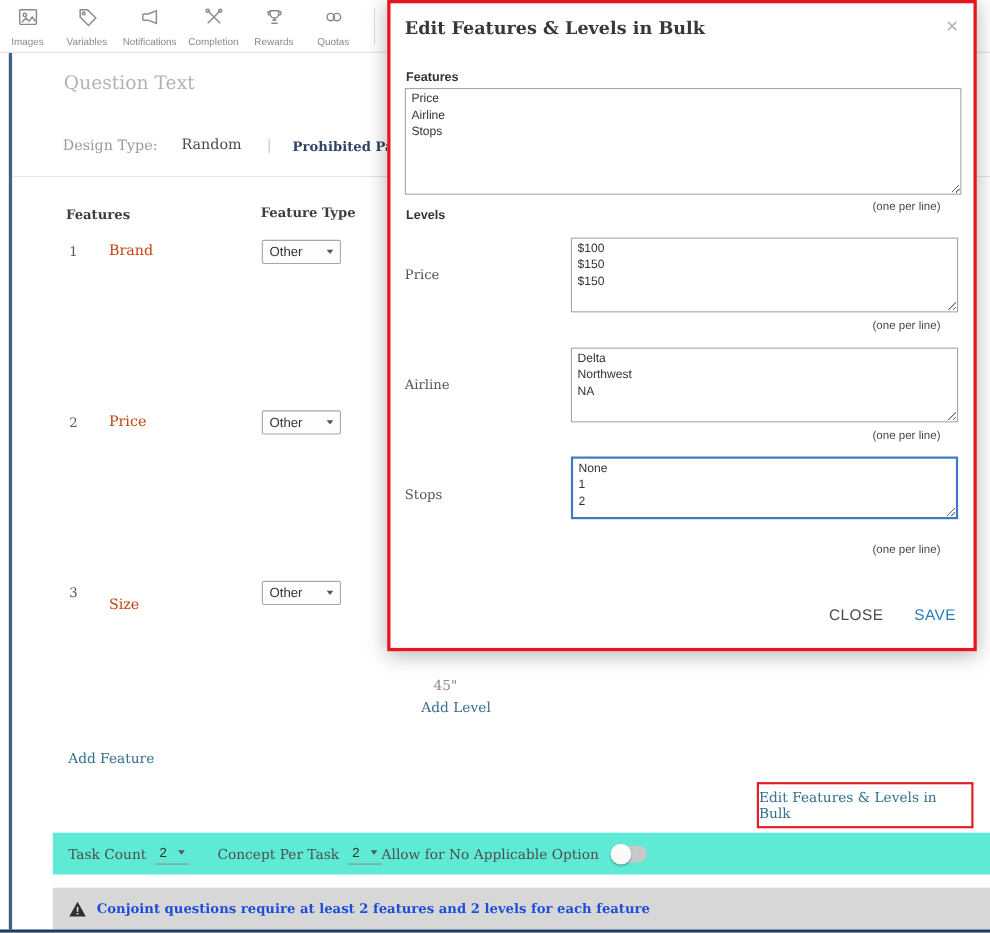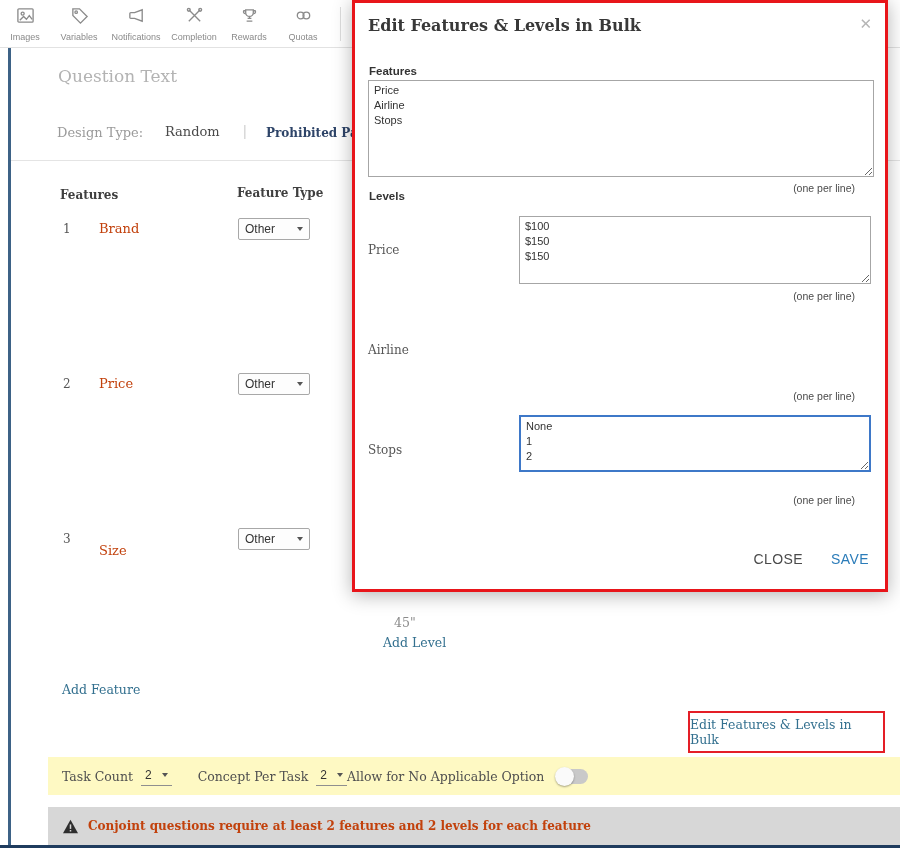--- a/index.html
+++ b/index.html
@@ -33,34 +33,34 @@
              padding:0 6px; font-size:12px; color:#333; cursor:pointer; }
   .caret { width:0; height:0; border-left:3.5px solid transparent; border-right:3.5px solid transparent;
            border-top:4.5px solid #555; }
   .level-value { position:absolute; left:394px; top:615px; font-family:"DejaVu Serif", serif; font-size:12.5px; color:#8a8a8a; }
   .link { font-family:"DejaVu Serif", serif; font-size:12.5px; color:#33708f; cursor:pointer; }
   .add-level   { position:absolute; left:383px; top:635px;text-align:center; }
   .add-feature { position:absolute; left:62px;  top:682px; }
   .bulk-btn { position:absolute; left:688px; top:711px; width:197px; height:42px; background:#fff;
               border:2px solid #e41e26; display:flex; align-items:center; justify-content:center; cursor:pointer; }
   
-  .settings-bar { position:absolute; left:48px; right:0; top:757px; height:38px; background:#fef9c3;
+  .settings-bar { position:absolute; left:48px; right:0; top:757px; height:38px; background:#5eead4;
                   display:flex; align-items:center; padding-left:14px;
                   font-family:"DejaVu Serif", serif; font-size:12.5px; color:#4f4f4f; }
   .mini-select { display:inline-flex; align-items:center; gap:10px; margin-left:8px; padding:2px 4px 3px;
                  border-bottom:1px solid #8f8f8f; font-family:"Liberation Sans", sans-serif;
                  font-size:12px; color:#333; cursor:pointer; }
   .toggle { width:32px; height:15px; border-radius:8px; background:#c9c9c9; position:relative;
             margin-left:12px; cursor:pointer; }
   .toggle .knob { position:absolute; left:-1px; top:-2px; width:19px; height:19px; border-radius:50%;
             background:#fafafa; box-shadow:0 1px 2px rgba(0,0,0,.35); }
   
   .warn-bar { position:absolute; left:48px; right:0; top:807px; height:38px; background:#d7d7d7;
               display:flex; align-items:center; padding-left:14px; gap:9px;
-              font-family:"DejaVu Serif", serif; font-size:12px; font-weight:bold; color:#c2410c; }
+              font-family:"DejaVu Serif", serif; font-size:12px; font-weight:bold; color:#1d4ed8; }
   .bottom-bar { position:absolute; left:0; right:0; bottom:0; height:3px; background:#1f3c5e; }
   
   .modal { position:absolute; left:352px; top:0; width:536px; height:592px; background:#fff;
            border:3px solid #e8151a; box-shadow:0 3px 18px rgba(0,0,0,.3); z-index:10; }
   .modal-title { position:absolute; left:13px; top:13px; font-family:"DejaVu Serif", serif;
            font-size:16px; font-weight:bold; color:#383838; }
   .modal-close { position:absolute; right:13px; top:12px; font-size:15px; color:#b5b5b5; cursor:pointer; }
   .m-label { position:absolute; font-size:11.5px; font-weight:bold; color:#333; }
   .m-row-label { position:absolute; left:13px; font-family:"DejaVu Serif", serif; font-size:12px; color:#555; }
   .m-ta { position:absolute; border:1px solid #a6a6a6; background:#fff; resize:both;
@@ -207,20 +207,23 @@
 
   <div class="m-label" style="left:14px; top:187px;">Levels</div>
 
   <div class="m-row-label" style="top:240px;">Price</div>
   <textarea class="m-ta" style="left: 164px; top: 213px; width: 352px; height: 68px;">$100
 $150
 $150</textarea>
   <div class="opl" style="top:287px;">(one per line)</div>
 
   <div class="m-row-label" style="top:340px;">Airline</div>
+  <textarea class="m-ta" style="left: 164px; top: 313px; width: 352px; height: 68px;">Delta
+Northwest
+NA</textarea>
   <div class="opl" style="top:387px;">(one per line)</div>
 
   <div class="m-row-label" style="top:440px;">Stops</div>
   <textarea class="m-ta focused" style="left: 164px; top: 412px; width: 352px; height: 57px;">None
 1
 2</textarea>
   <div class="opl" style="top:491px;">(one per line)</div>
 
   <div class="modal-actions">
     <span class="btn-close">CLOSE</span>

